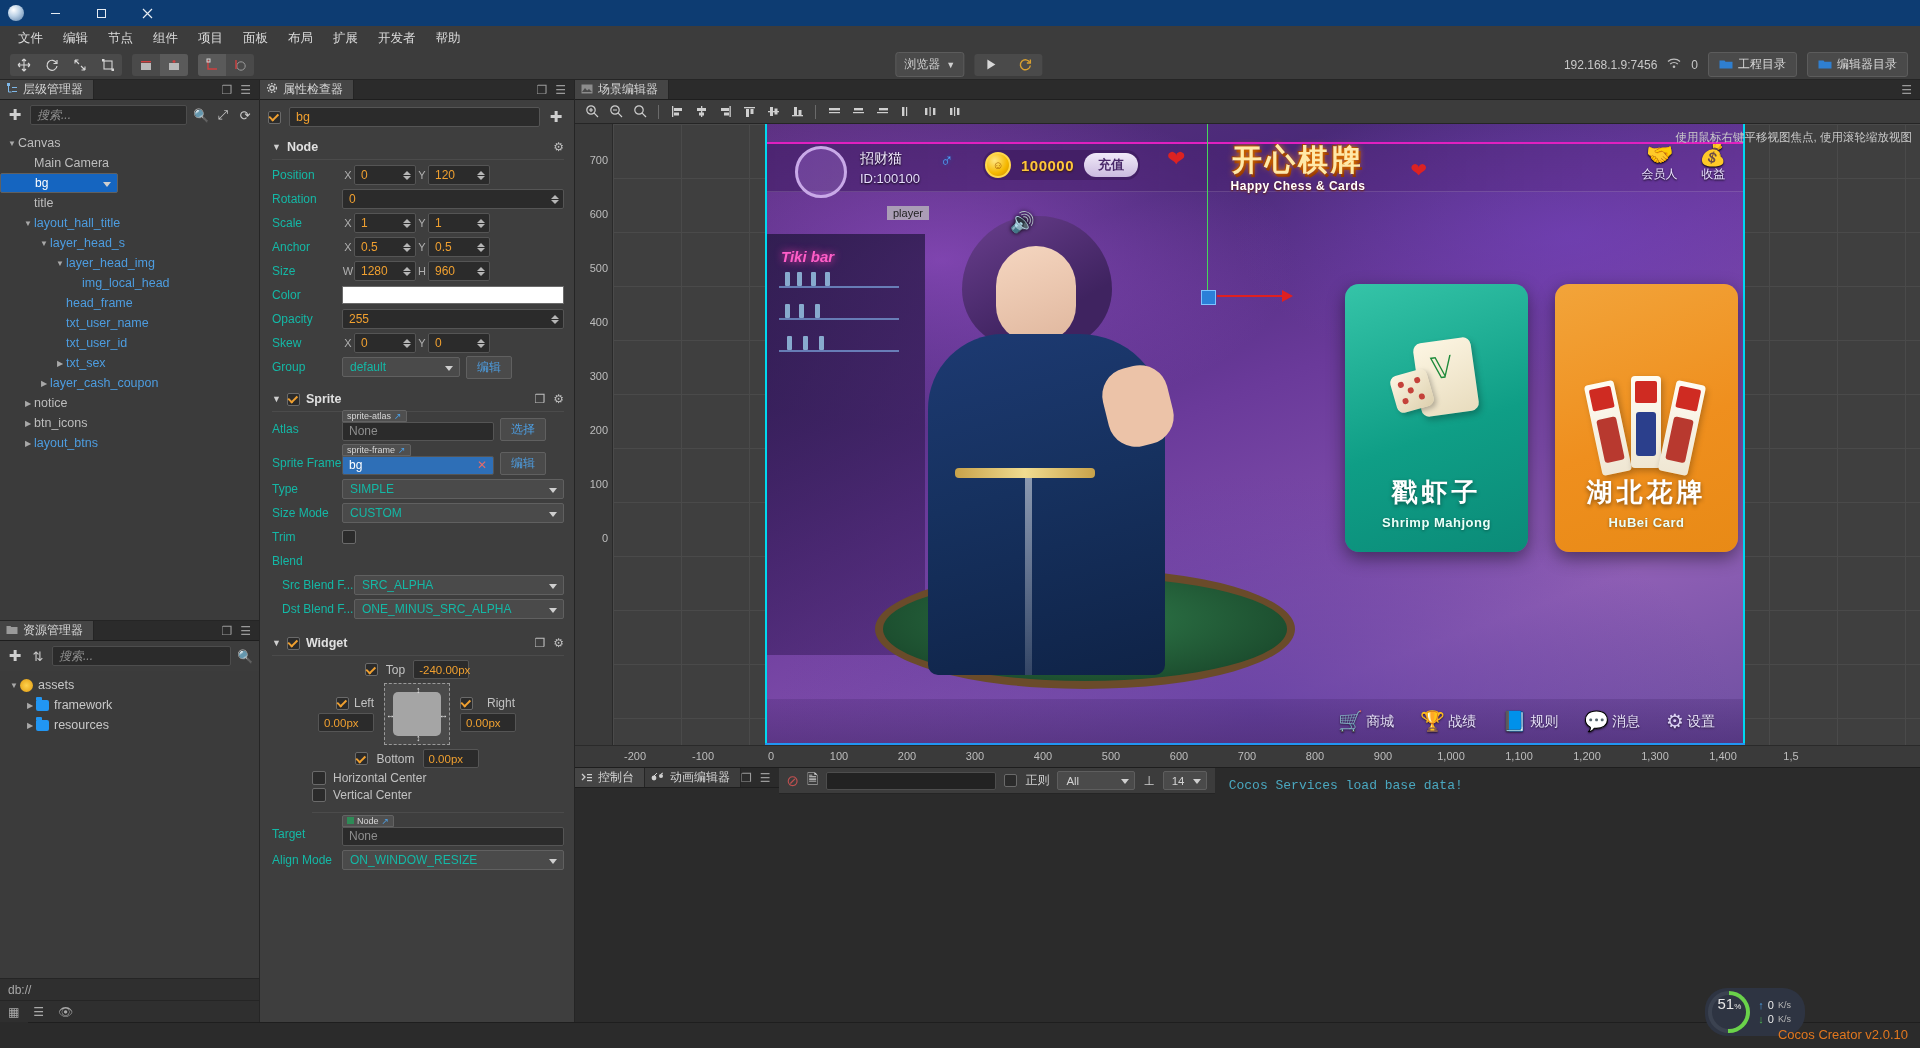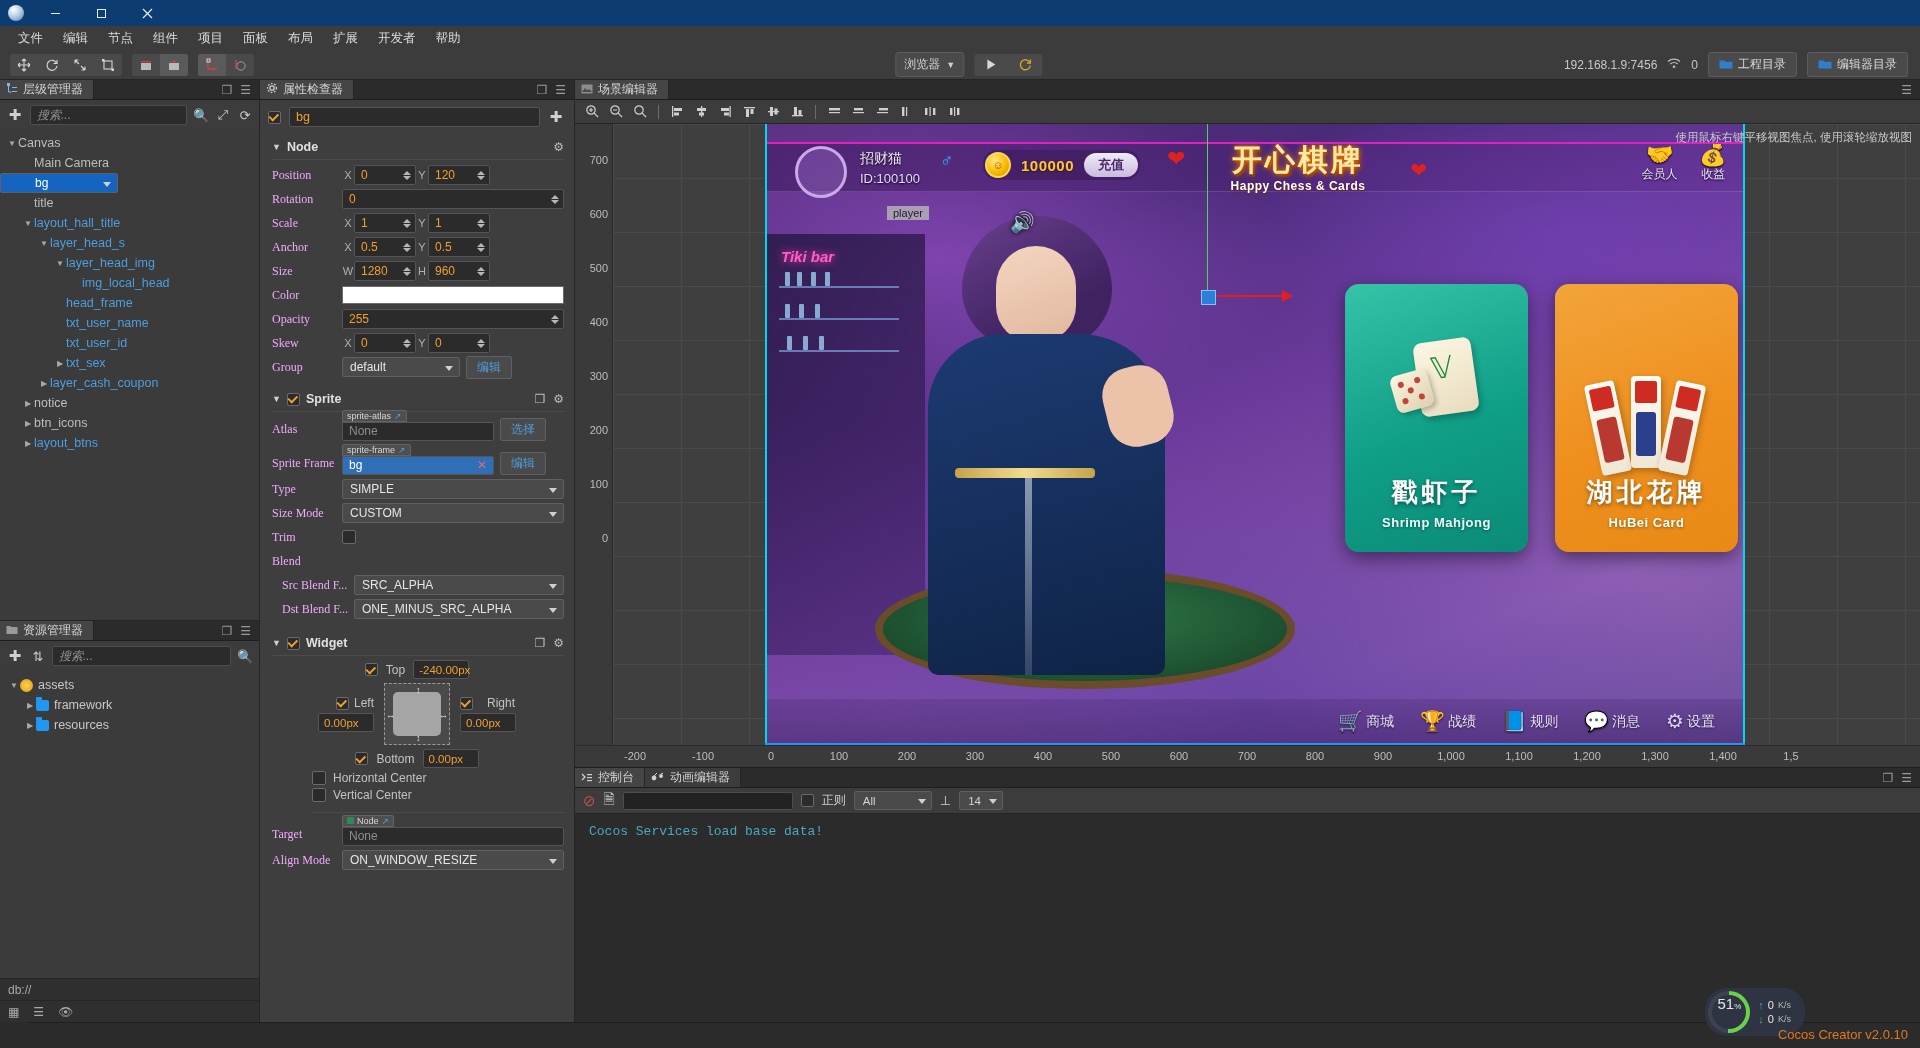--- a/index.html
+++ b/index.html
@@ -67,30 +67,30 @@
   .cbx.on{background:#2b2b2b;}
   .cbx.on:after{content:"";width:7px;height:4px;border-left:2px solid #f0a030;border-bottom:2px solid #f0a030;transform:rotate(-45deg) translateY(-1px);}
   .nodename{flex:1;background:#2b2b2b;border:1px solid #555;border-radius:2px;height:20px;color:#f0a030;font-size:12.5px;padding:0 6px;display:flex;align-items:center;}
   .addcomp{color:#cfcfcf;font-size:15px;width:16px;text-align:center;}
   .sechdr{display:flex;align-items:center;gap:6px;padding:6px 10px 5px 12px;color:#e0e0e0;font-size:12.5px;font-weight:bold;}
   .sechdr .tri{font-size:9px;color:#cfcfcf;}
   .sechdr .gear{margin-left:auto;color:#bdbdbd;font-size:12px;}
   .sechdr .copy{margin-left:auto;color:#bdbdbd;font-size:12px;display:flex;gap:8px;}
   .hr{height:1px;background:#4b4b4b;margin:0 10px 4px 12px;}
   .prow{display:flex;align-items:center;height:22px;margin:2px 10px 2px 12px;font-size:12px;color:#c2c2c2;}
-  .plabel{width:70px;flex:none;color:#f0abfc;font-family:Liberation Serif, serif;}
+  .plabel{width:70px;flex:none;color:#14b8a6;}
   .axis{width:12px;color:#b0b0b0;font-size:11px;text-align:center;flex:none;}
   .num{background:#2b2b2b;border:1px solid #555;border-radius:2px;height:20px;color:#f0a030;font-size:12px;padding:0 3px 0 6px;display:flex;align-items:center;position:relative;width:62px;}
   .num.full{width:226px;}
   .spin{position:absolute;right:2px;top:1px;bottom:1px;width:10px;display:flex;flex-direction:column;justify-content:center;gap:1px;}
   .spin i{display:block;width:0;height:0;border-left:4px solid transparent;border-right:4px solid transparent;}
   .spin i.up{border-bottom:4px solid #b6b6b6;}
   .spin i.dn{border-top:4px solid #b6b6b6;}
   .colorfield{width:226px;height:18px;background:#fff;border:1px solid #6a6a6a;}
-  .sel{background:#4a4a4a;border:1px solid #606060;border-radius:2px;height:20px;color:#e5e5e5;font-size:12px;padding:0 18px 0 7px;display:flex;align-items:center;position:relative;width:118px;}
+  .sel{background:#4a4a4a;border:1px solid #606060;border-radius:2px;height:20px;color:#14b8a6;font-size:12px;padding:0 18px 0 7px;display:flex;align-items:center;position:relative;width:118px;}
   .sel:after{content:"";position:absolute;right:6px;top:8px;border-left:4px solid transparent;border-right:4px solid transparent;border-top:5px solid #cfcfcf;}
   .sel.w226{width:226px;}
   .editbtn{background:#4a4a4a;border:1px solid #606060;border-radius:2px;color:#4d9de0;font-size:12px;padding:2px 10px;margin-left:6px;}
   .assetfield{width:152px;position:relative;}
   .assettag{position:absolute;top:-8px;left:0;background:#4f4f4f;border:1px solid #636363;border-radius:2px 2px 0 0;font-size:9px;color:#d6d6d6;padding:0 4px;display:flex;align-items:center;gap:3px;z-index:2;}
   .assetinput{background:#2b2b2b;border:1px solid #555;border-radius:0 2px 2px 2px;height:19px;color:#8e8e8e;font-size:12px;padding:0 6px;display:flex;align-items:center;margin-top:4px;}
   .assetinput.blue{background:#2e6fb7;color:#fff;}
   .assetinput .x{margin-left:auto;color:#e06c6c;font-size:12px;}
   .trimbox{width:14px;height:14px;border:1px solid #6a6a6a;background:#2b2b2b;border-radius:2px;}
   .align-diagram{width:66px;height:62px;border:1px dashed #9a9a9a;position:relative;background:#4a4a4a;}
@@ -173,21 +173,21 @@
   .navbar{position:absolute;left:0;right:0;bottom:2px;height:44px;background:linear-gradient(180deg,rgba(65,35,105,.25),rgba(70,40,110,.6));display:flex;align-items:center;justify-content:flex-end;gap:26px;padding-right:30px;}
   .navitem{display:flex;align-items:flex-end;gap:3px;color:#e6e0f8;font-size:14px;text-shadow:0 1px 2px rgba(0,0,0,.6);}
   .navitem .ic{font-size:20px;line-height:1;color:#dcd2f5;}
   .scene-hint{position:absolute;right:8px;top:6px;color:#c9c9c9;font-size:11.5px;z-index:6;}
   .gizmo-line{position:absolute;left:442px;top:0;width:1px;height:178px;background:#46d65a;}
   .gizmo-box{position:absolute;left:436px;top:166px;width:15px;height:15px;background:#2b7fd8;border:1px solid #7fc4ff;}
   .gizmo-x{position:absolute;left:452px;top:171px;width:66px;height:2px;background:#e02020;}
   .gizmo-x:after{content:"";position:absolute;right:-10px;top:-5px;border-left:11px solid #e02020;border-top:6px solid transparent;border-bottom:6px solid transparent;}
 
   
-  .console{height:255px;background:#2b2b2b;display:flex;flex-direction:column;border-top:1px solid #1e1e1e;}
+  .console{height:255px;background:#2b2b2b;display:flex;flex-direction:row;border-top:1px solid #1e1e1e;}
   .ctools{height:26px;background:#3c3c3c;display:flex;align-items:center;gap:8px;padding:0 8px;border-bottom:1px solid #252525;}
   .cin{background:#222;border:1px solid #4d4d4d;border-radius:2px;height:18px;width:170px;}
   .cbx2{width:13px;height:13px;border:1px solid #6a6a6a;background:#2b2b2b;border-radius:2px;}
   .csel{background:#4a4a4a;border:1px solid #5e5e5e;border-radius:2px;height:19px;color:#d2d2d2;font-size:11.5px;padding:0 16px 0 8px;display:flex;align-items:center;position:relative;}
   .csel:after{content:"";position:absolute;right:5px;top:7px;border-left:4px solid transparent;border-right:4px solid transparent;border-top:5px solid #cfcfcf;}
   .clog{flex:1;padding:10px 14px;color:#4aa8c0;font-size:13px;font-family:"Liberation Mono","DejaVu Sans Mono",monospace;}
 
   
   .statusbar{height:26px;background:#2b2b2b;display:flex;align-items:center;gap:16px;padding:0 12px;border-top:1px solid #1e1e1e;color:#9a9a9a;font-size:13px;position:relative;margin-left:28px;}
   .perf{position:absolute;right:115px;bottom:12px;display:flex;align-items:center;background:#2e3442;border-radius:22px;padding:3px 14px 3px 3px;}

